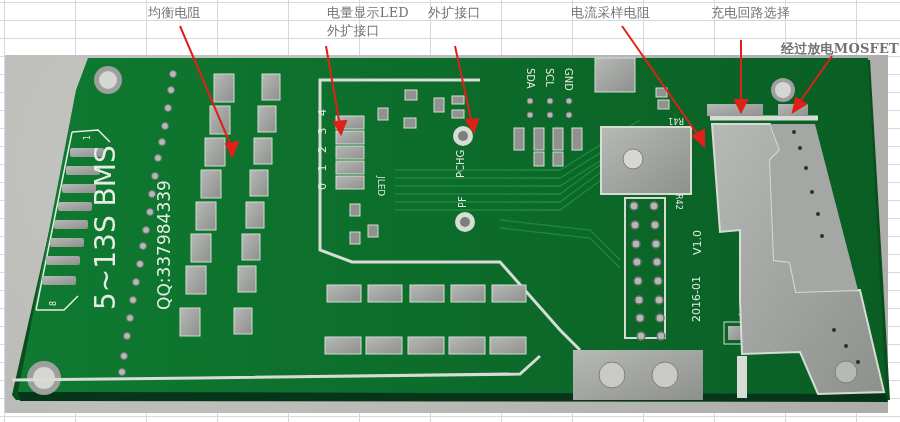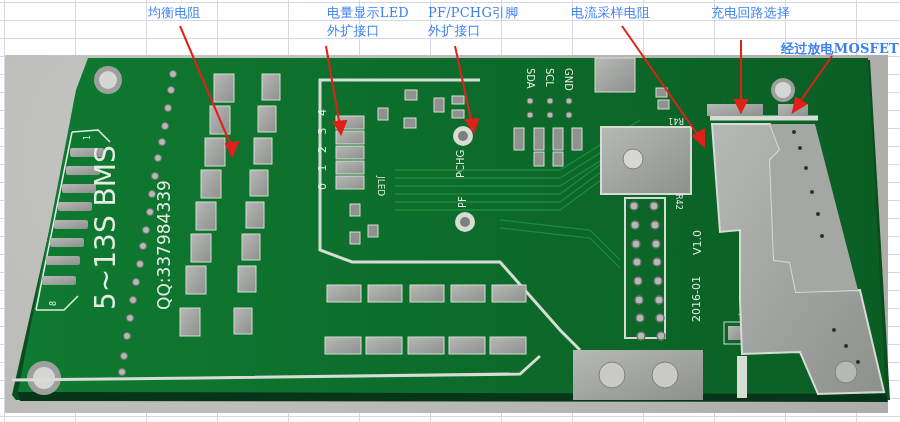--- a/index.html
+++ b/index.html
@@ -2,40 +2,39 @@
 <html><head>
 <meta charset="utf-8">
 <style>
   html,body{margin:0;padding:0;background:#fff;}
   body{width:900px;height:422px;position:relative;overflow:hidden;font-family:"DejaVu Sans",sans-serif;}
   .grid{position:absolute;inset:0;
     background-image:
       linear-gradient(to right,#d4d8e4 1px,transparent 1px),
       linear-gradient(to bottom,#d4d8e4 1px,transparent 1px);
     background-size:71px 18px;background-position:4px 2px;}
-  .annot{position:absolute;font-family:"DejaVu Serif",serif;font-size:13px;color:#3b82f6;line-height:18px;white-space:nowrap;letter-spacing:0.2px;}
+  .annot{position:absolute;font-family:"DejaVu Serif",serif;font-size:13px;color:#737373;line-height:18px;white-space:nowrap;letter-spacing:0.2px;}
   .photo{position:absolute;left:5px;top:55px;width:883px;height:358px;background:#b9bab6;
     background-image:radial-gradient(circle at 20% 30%,#c6c7c3 0,#b5b6b2 60%,#acada9 100%);}
   svg.board{position:absolute;left:0;top:0;}
   .silk{font-family:"DejaVu Sans",sans-serif;fill:#e6ece4;}
 </style>
 </head>
 <body>
 
 <div class="grid"></div>
 
 <div class="annot" style="left:148px;top:4px;">
   <div>均衡电阻</div>
 </div>
 <div class="annot" style="left:289px;top:4px;margin-left:38px;">
   <div>电量显示LED</div>
   <div>外扩接口</div>
 </div>
 <div class="annot" style="left:428px;top:4px;">
-  <div>PF/PCHG引脚</div>
   <div>外扩接口</div>
 </div>
 <div class="annot" style="left:571px;top:4px;">
   <div>电流采样电阻</div>
 </div>
 <div class="annot" style="left:711px;top:4px;font-family:Liberation Serif, serif;">
   <div>充电回路选择</div>
 </div>
 <div class="annot" style="left:781px;top:40px;font-weight:bold;">
   <div>经过放电MOSFET</div>

